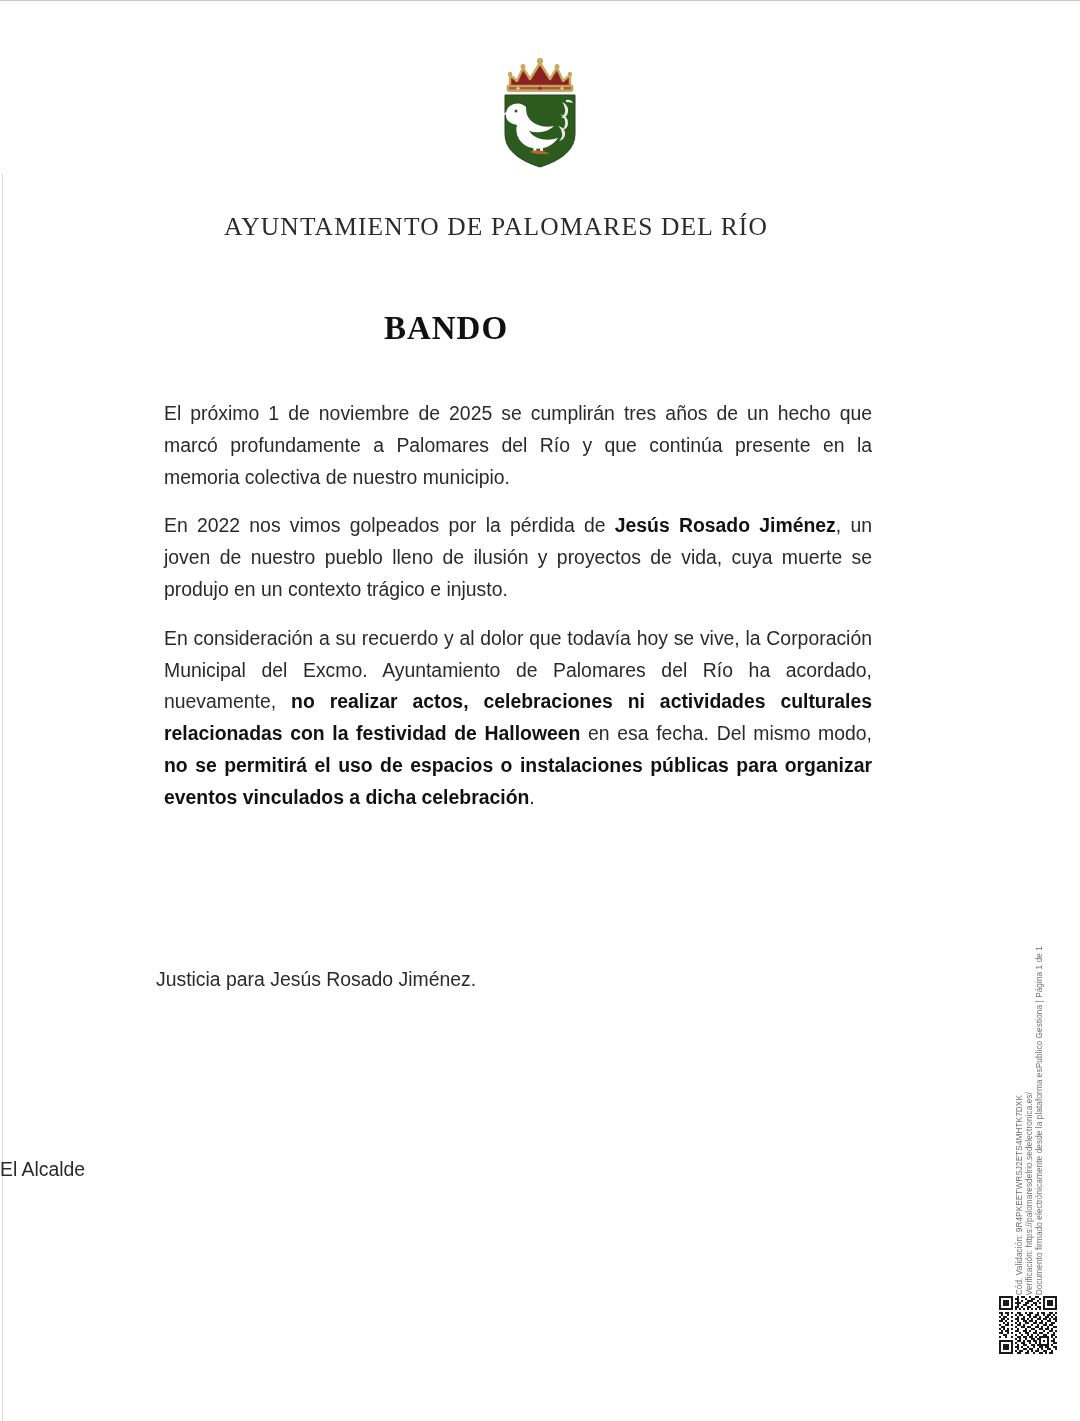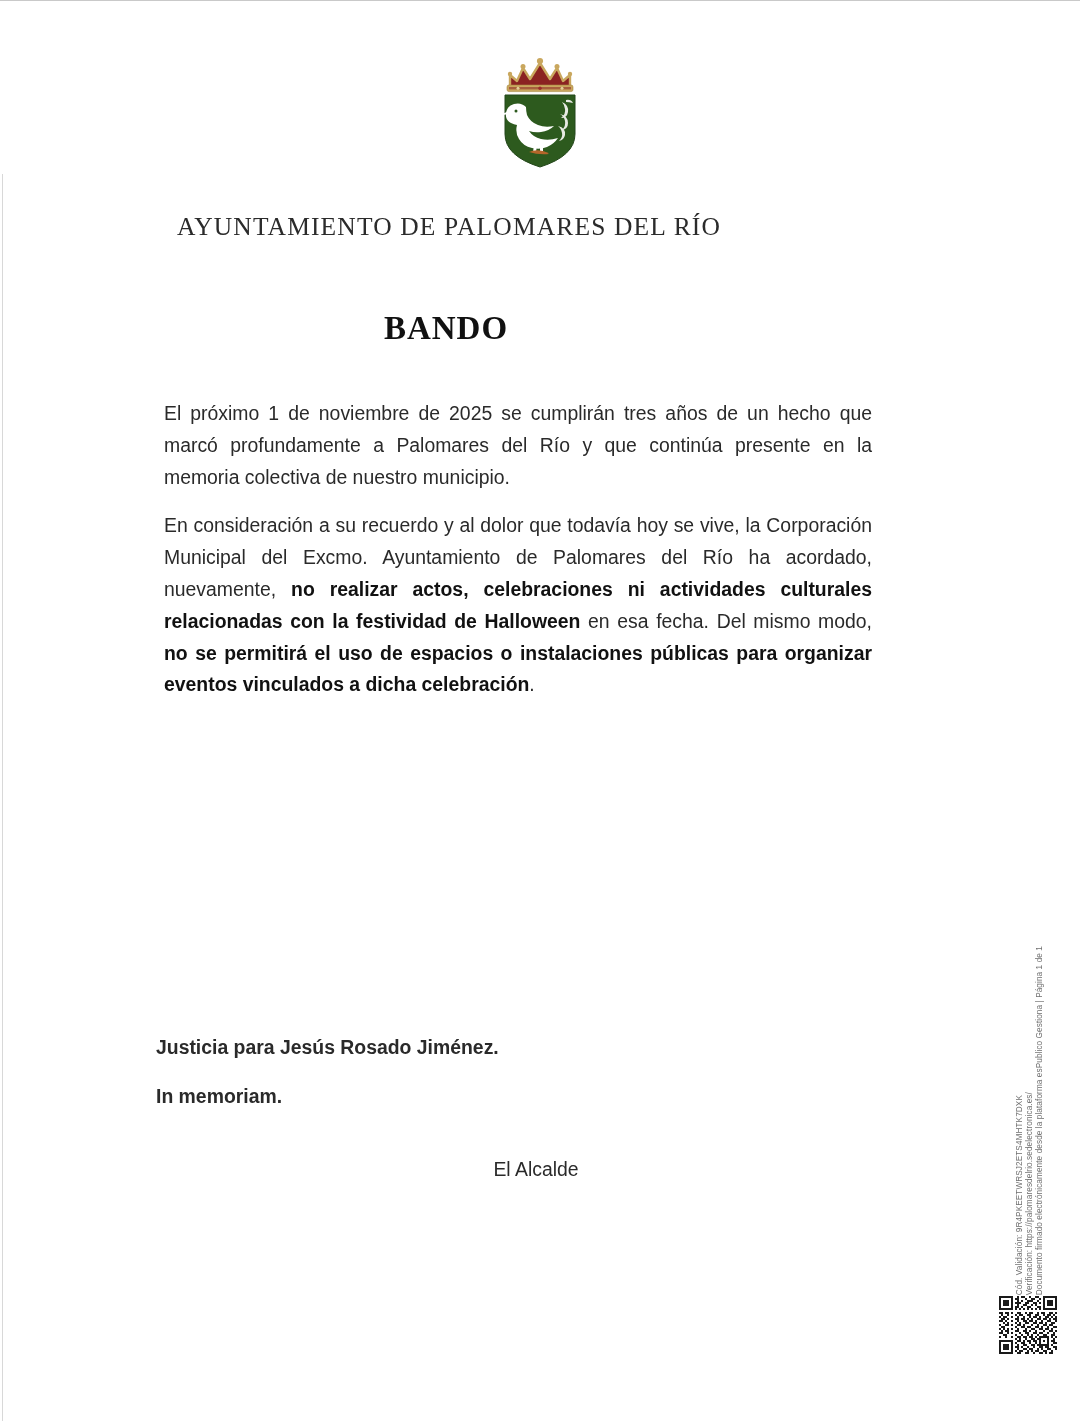--- a/index.html
+++ b/index.html
@@ -54,20 +54,21 @@
     position: absolute;
     left: 0;
     top: 212px;
     width: 898px;
     text-align: center;
     font-family: "Liberation Serif", serif;
     font-size: 25.5px;
     letter-spacing: 1.15px;
     color: #2b2b2b;
     white-space: nowrap;
+    padding-left: 47px;
   }
 
   
   .doc-title {
     position: absolute;
     left: 0;
     top: 310px;
     width: 892px;
     text-align: center;
     font-family: "Liberation Serif", serif;
@@ -91,37 +92,35 @@
     color: #2a2a2a;
     text-align: justify;
     text-justify: inter-word;
     margin: 0 0 17px 8px;
   }
   .para b { font-weight: bold; color: #111; }
 
   .closing {
     position: absolute;
     left: 156px;
-    top: 1032px;
+    top: 964px;
     width: 716px;
-    font-weight: bold;
   }
   .closing .line {
     font-family: "Liberation Sans", sans-serif;
     font-size: 19.4px;
     line-height: 31.8px;
     color: #2a2a2a;
     margin: 0 0 17px 0;
   }
   .signature {
     position: absolute;
     left: 0;
     top: 1158px;
     width: 1072px;
-    text-align: center;
     font-family: "Liberation Sans", sans-serif;
     font-size: 19.4px;
     color: #2a2a2a;
   }
 
   
   .vstamp {
     position: absolute;
     left: 1018px;
     top: 855px;
@@ -206,26 +205,26 @@
       </svg>
     </span>
   </div>
 
   <div class="org-title">AYUNTAMIENTO DE PALOMARES DEL RÍO</div>
 
   <div class="doc-title">BANDO</div>
 
   <div class="body-col">
     <p class="para"><span>El próximo 1 de noviembre de 2025 se cumplirán tres años de un hecho que marcó profundamente a Palomares del Río y que continúa presente en la memoria colectiva de nuestro municipio.</span></p>
+    <p class="para"><span>En 2022 nos vimos golpeados por la pérdida de </span><b>Jesús Rosado Jiménez</b><span>, un joven de nuestro pueblo lleno de ilusión y proyectos de vida, cuya muerte se produjo en un contexto trágico e injusto.</span></p>
     <p class="para"><span>En consideración a su recuerdo y al dolor que todavía hoy se vive, la Corporación Municipal del Excmo. Ayuntamiento de Palomares del Río ha acordado, nuevamente, </span><b>no realizar actos, celebraciones ni actividades culturales relacionadas con la festividad de Halloween</b><span> en esa fecha. Del mismo modo, </span><b>no se permitirá el uso de espacios o instalaciones públicas para organizar eventos vinculados a dicha celebración</b><span>.</span></p>
   </div>
 
   <div class="closing">
     <p class="line">Justicia para Jesús Rosado Jiménez.</p>
-    <p class="line">In memoriam.</p>
   </div>
 
   <div class="signature">El Alcalde</div>
 
   <div class="vstamp">
     <div class="vline v1">Cód. Validación: 9R4PKEETWRSJ2ETS4MHTK7DXK</div>
     <div class="vline v2">Verificación: https://palomaresdelrio.sedelectronica.es/</div>
     <div class="vline v3">Documento firmado electrónicamente desde la plataforma esPublico Gestiona | Página 1 de 1</div>
   </div>
 

